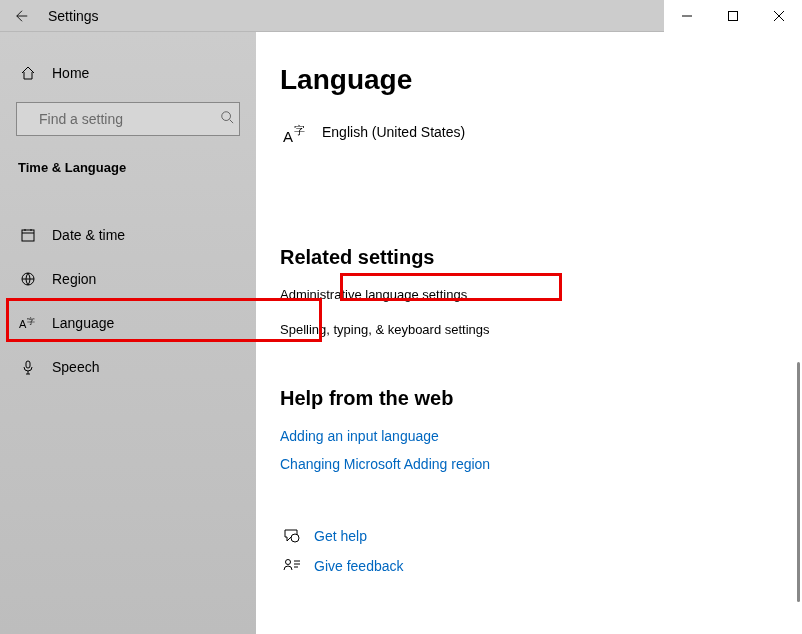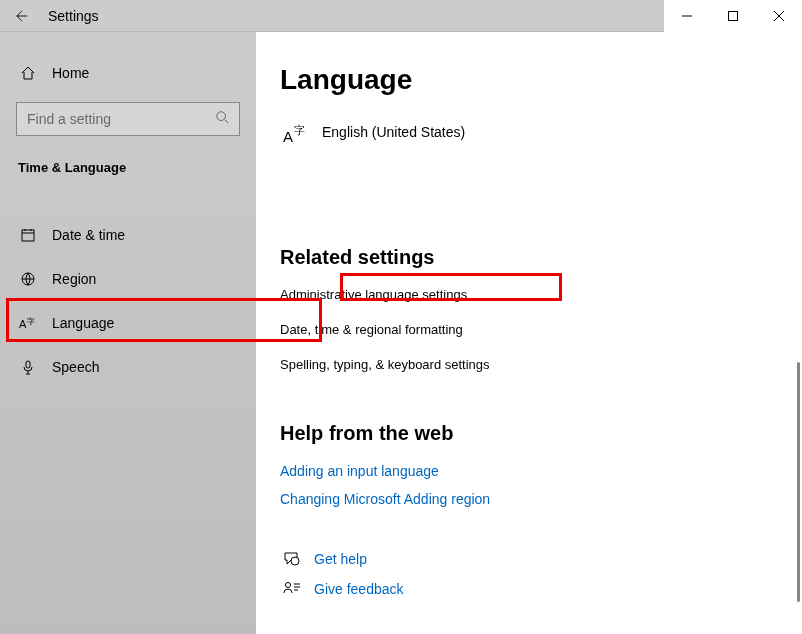--- a/index.html
+++ b/index.html
@@ -91,21 +91,21 @@
     }
     .search-container {
       padding: 8px 16px 16px 16px;
     }
     .search-box {
       background: #d6d6d6;
       border: 1px solid #888;
       height: 34px;
       display: flex;
       align-items: center;
-      padding: 0 10px;
+      padding: 0 22px;
     }
     .search-input {
       flex: 1;
       background: transparent;
       border: none;
       outline: none;
       font-size: 14px;
       color: #555;
     }
     .search-input::placeholder {
@@ -204,21 +204,21 @@
       margin-top: 50px;
     }
     .help-link {
       font-size: 14px;
       color: #0067c0;
       cursor: pointer;
       margin-bottom: 12px;
       display: block;
     }
     .footer-links {
-      margin-top: 44px;
+      margin-top: 56px;
     }
     .footer-link {
       display: flex;
       align-items: center;
       margin-bottom: 14px;
       cursor: pointer;
     }
     .footer-link .icon {
       width: 24px;
       display: flex;
@@ -343,21 +343,20 @@
         <svg width="26" height="24" viewBox="0 0 26 24">
             <text x="0" y="20" font-size="15" fill="#000">A</text>
             <text x="11" y="12" font-size="11" fill="#000">字</text>
           </svg>
       </span>
       <span class="current-lang-label">English (United States)</span>
     </div>
 
     <div class="section-header">Related settings</div>
     <span class="link">Administrative language settings</span>
-    <span class="link">Date, time &amp; regional formatting</span>
     <span class="link">Spelling, typing, &amp; keyboard settings</span>
 
     <div class="help-section">
       <div class="section-header">Help from the web</div>
       <span class="help-link">Adding an input language</span>
       <span class="help-link">Changing Microsoft Adding region</span>
     </div>
 
     <div class="footer-links">
       <div class="footer-link">

